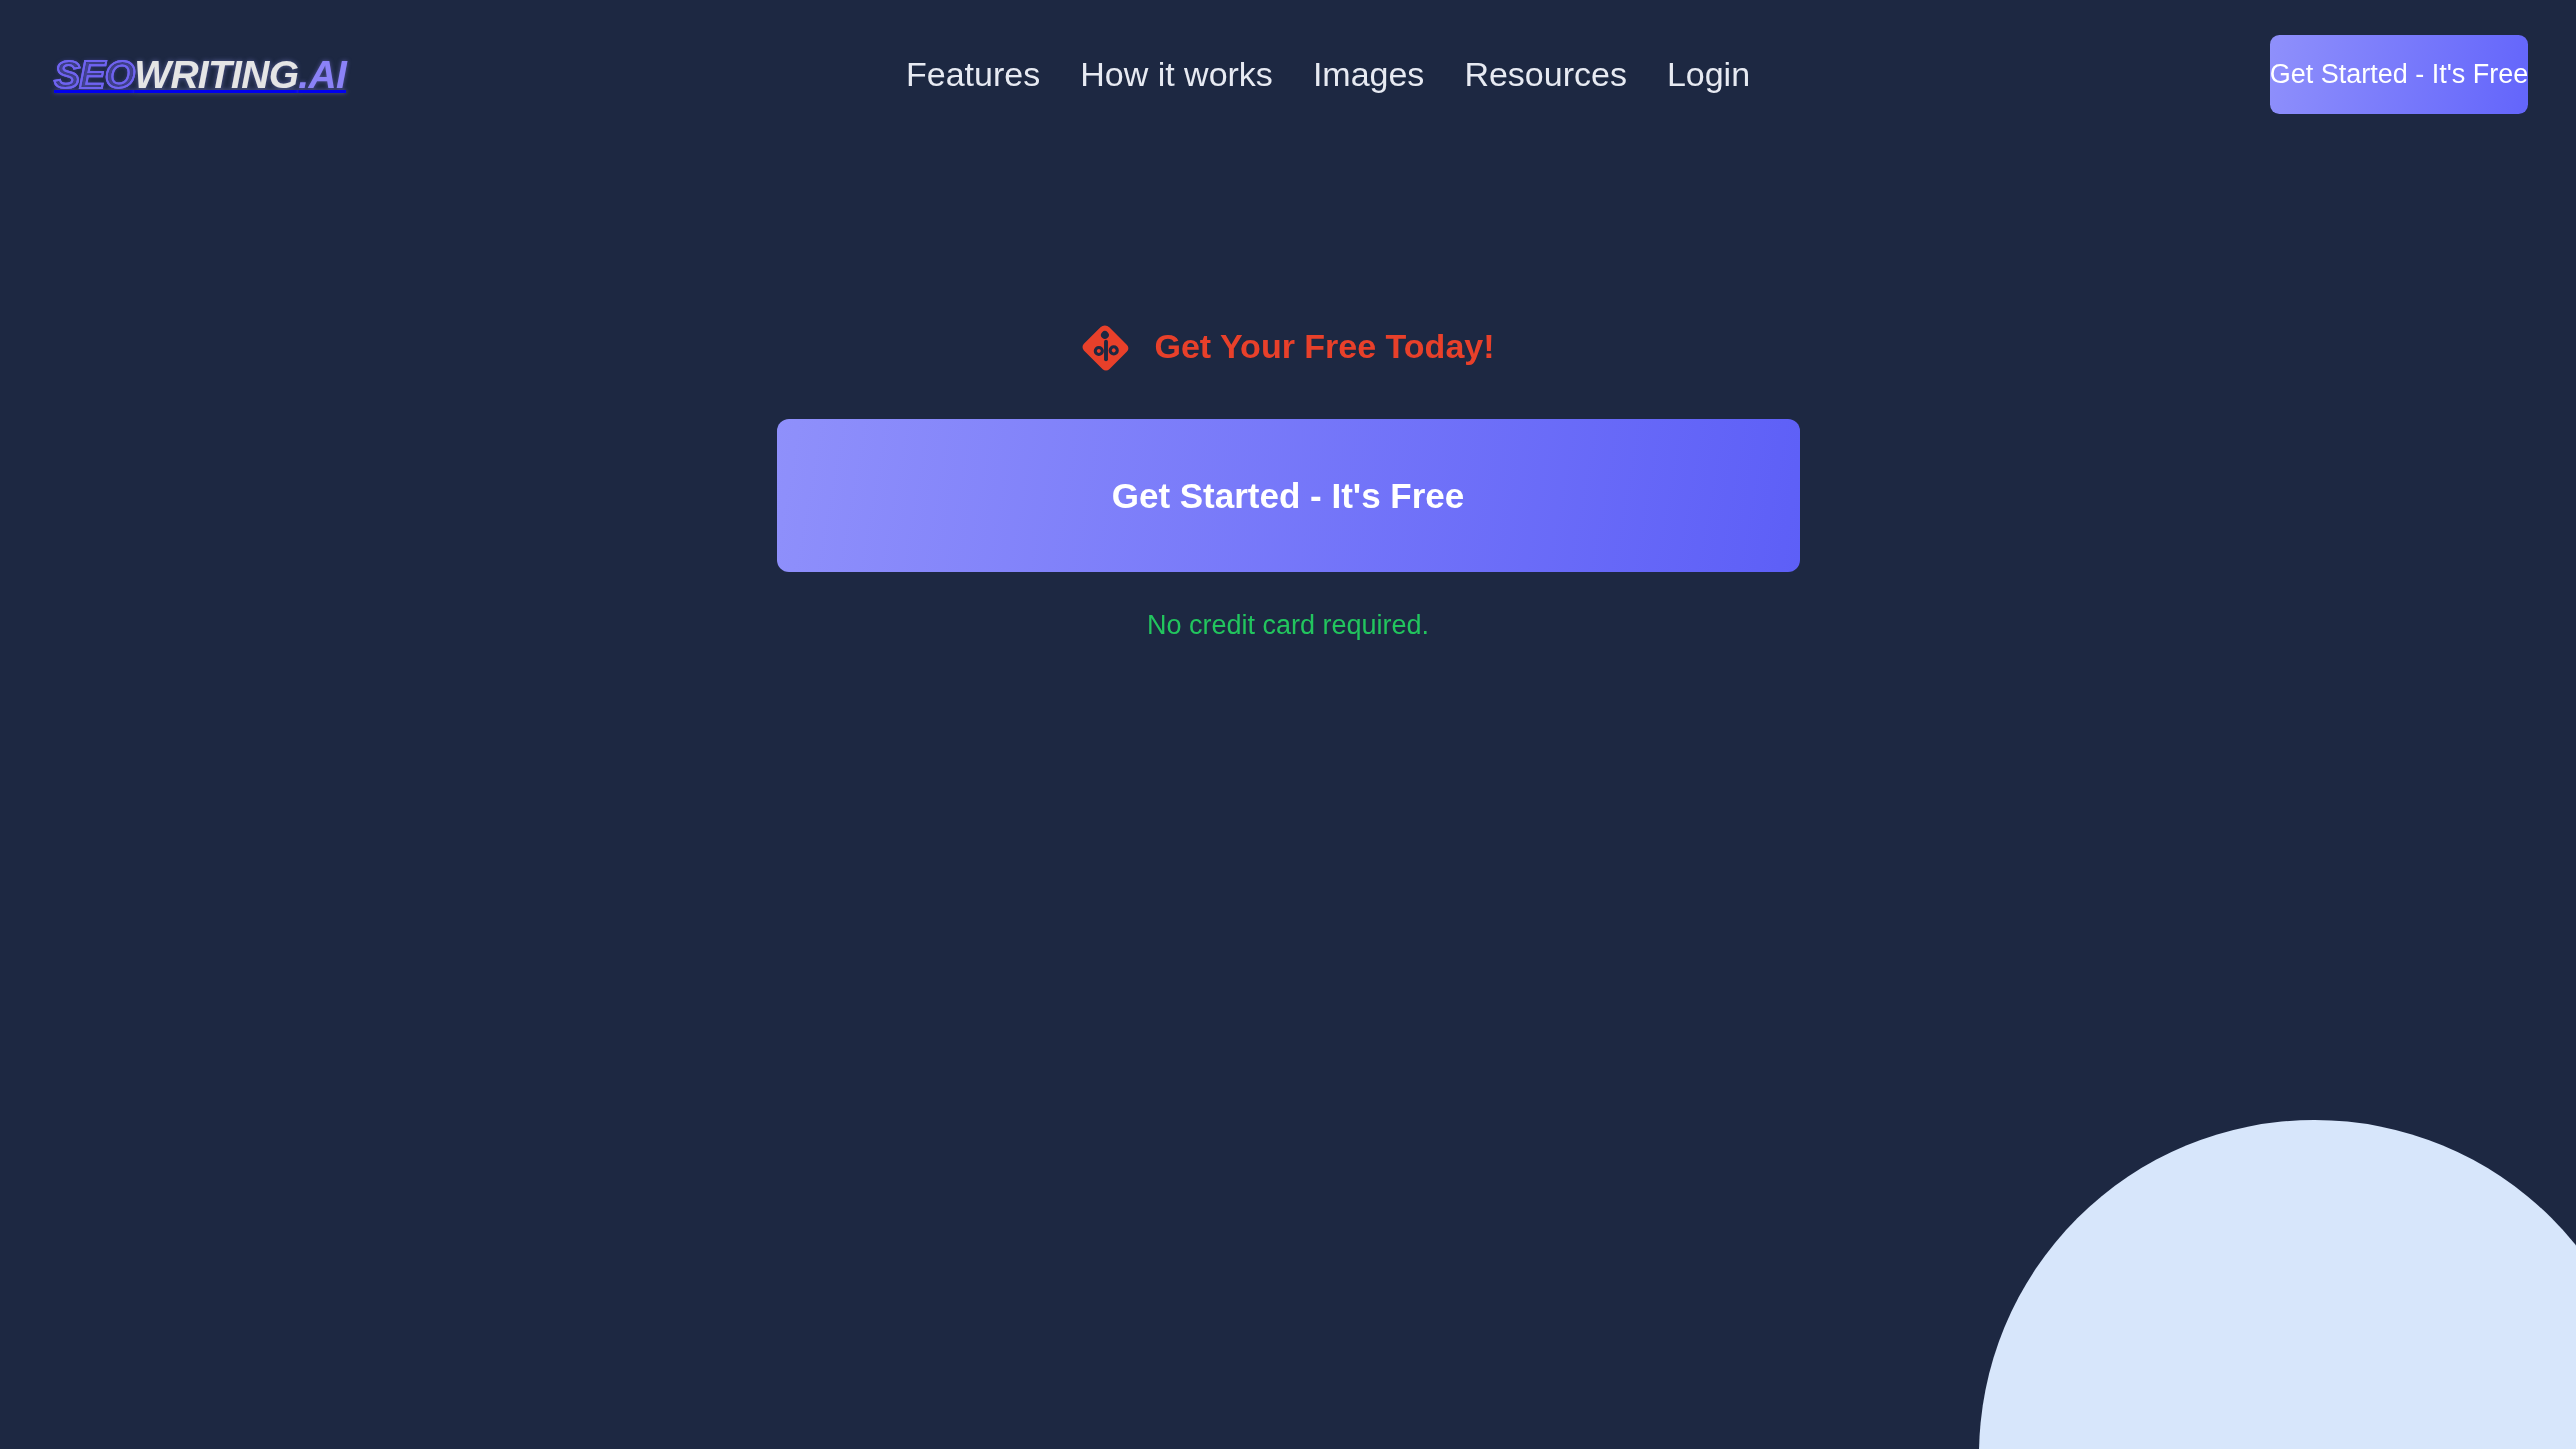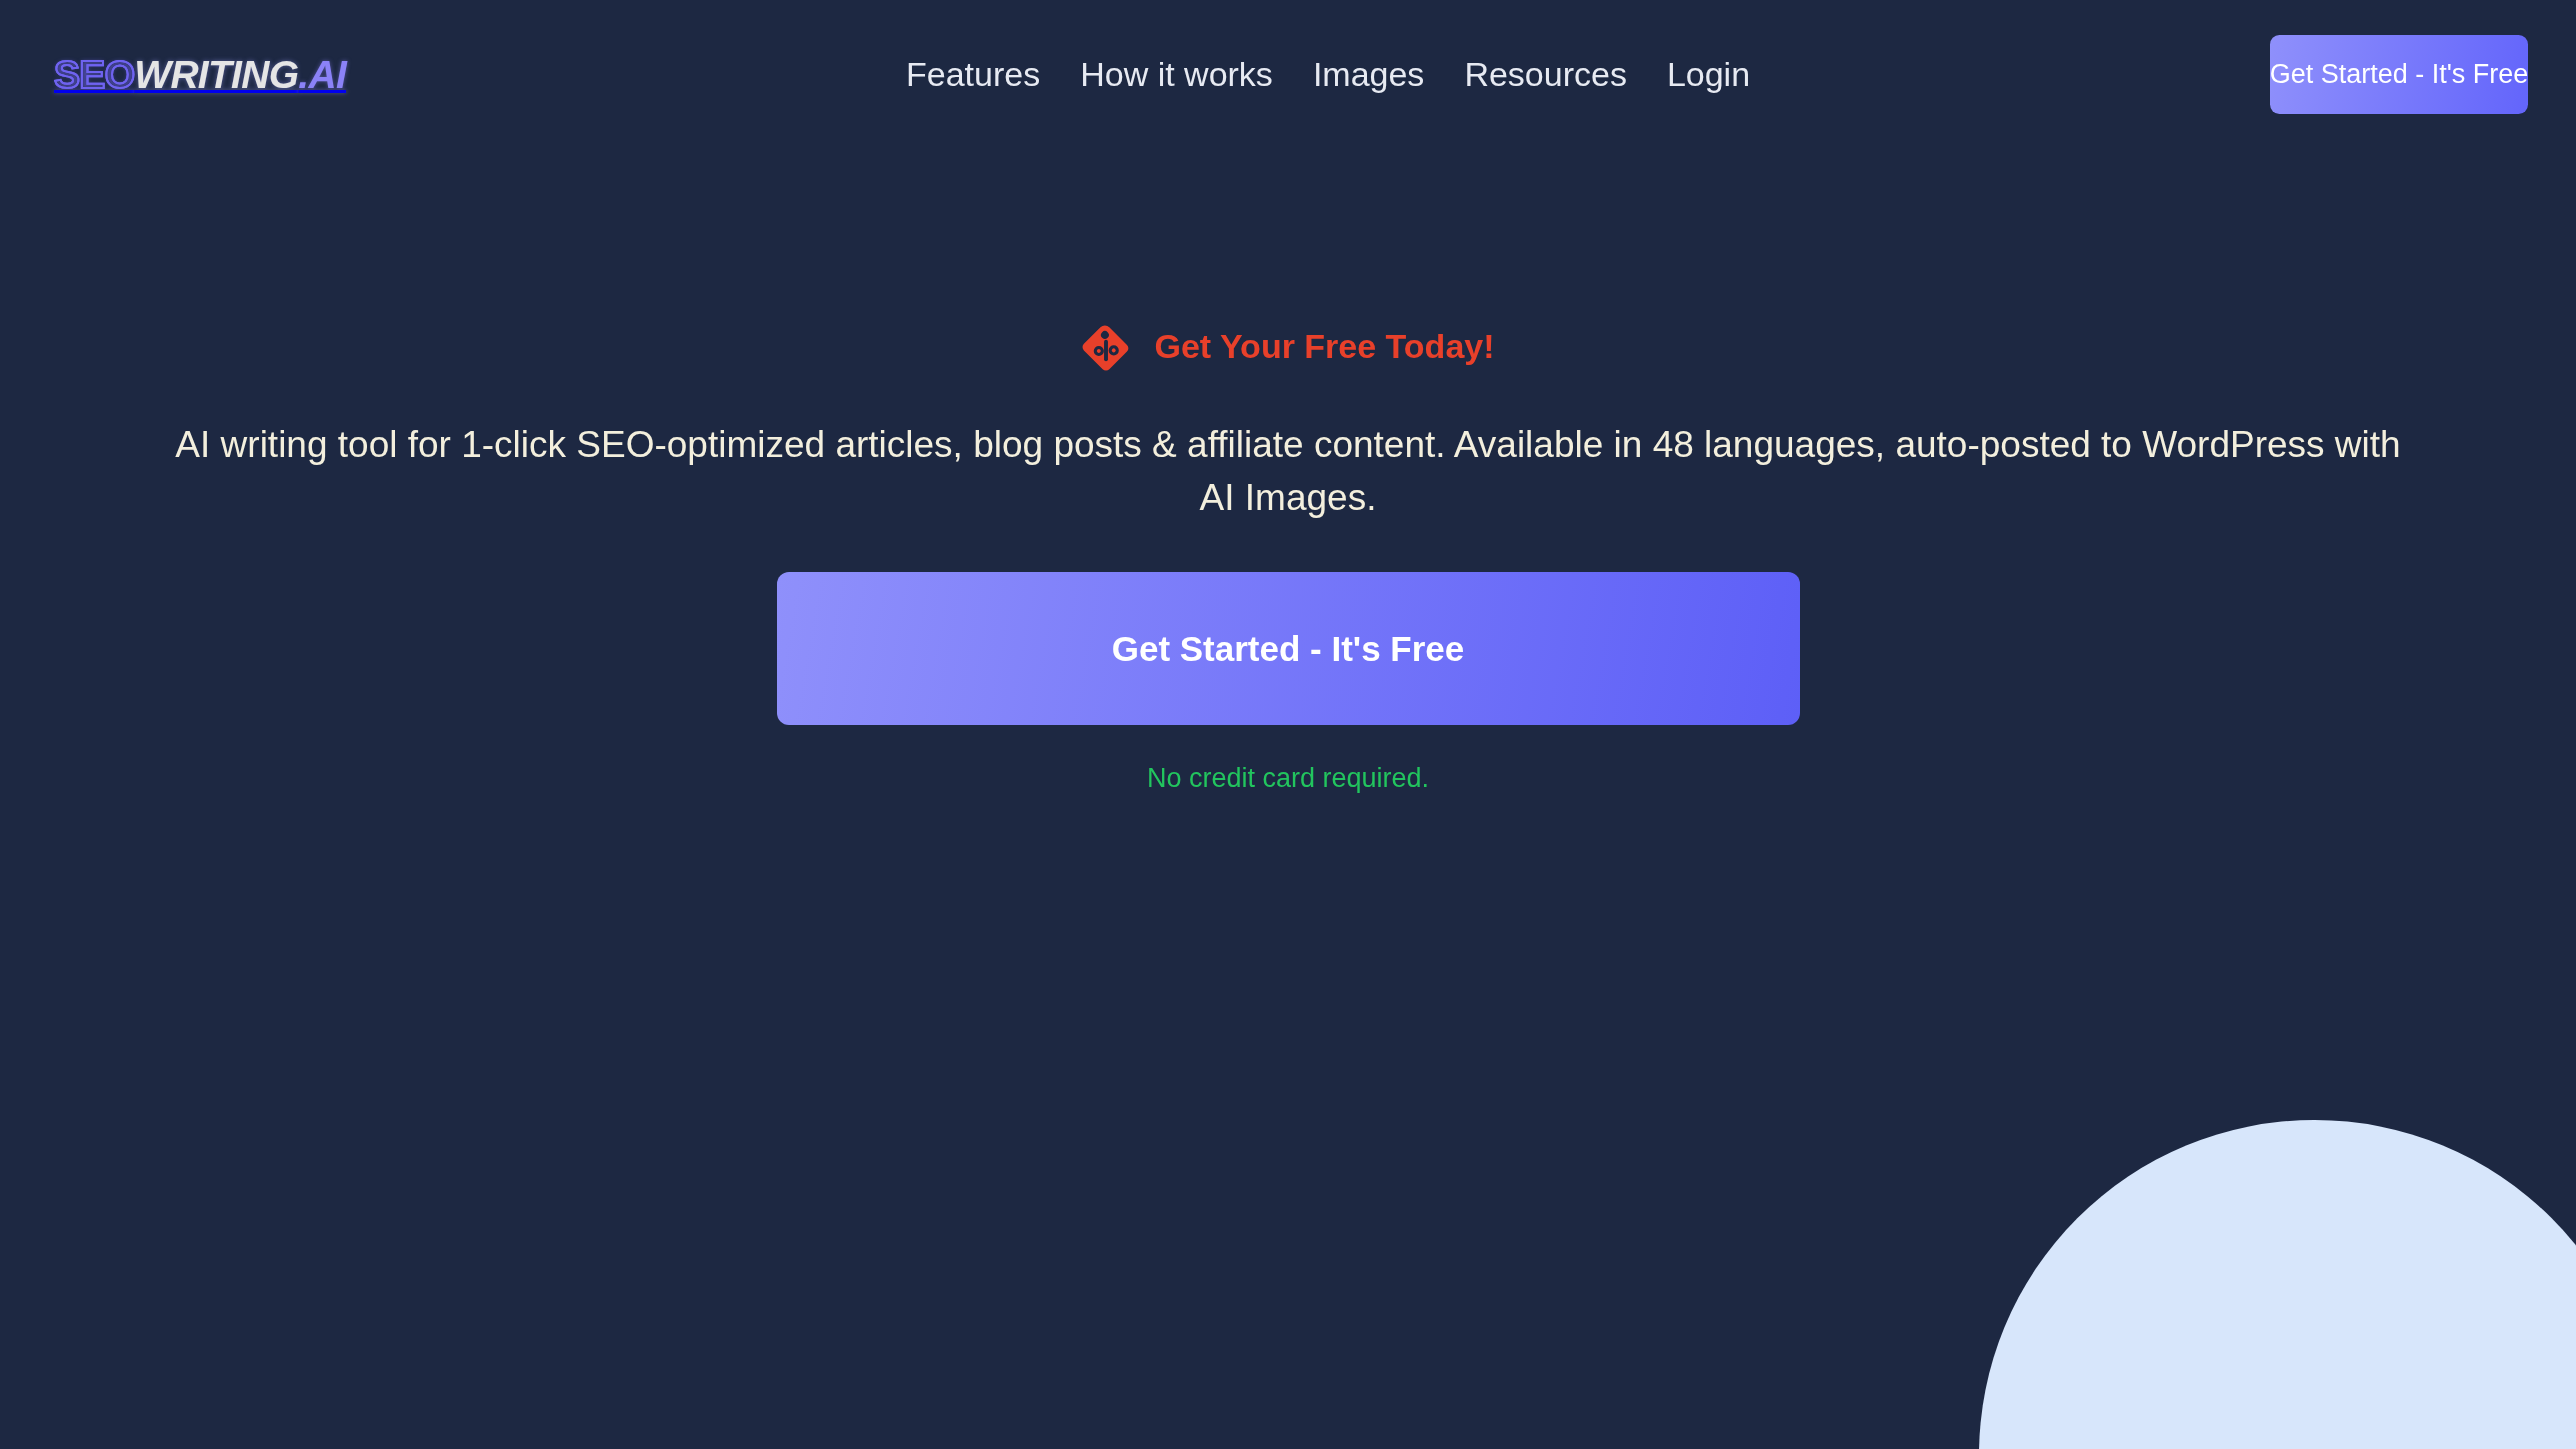--- a/index.html
+++ b/index.html
@@ -45,20 +45,21 @@
     font-weight:800;
     font-size:39px;
     letter-spacing:-0.7px;
     white-space:nowrap;
     flex:0 0 auto;
   }
   .logo-seo{
     color:transparent;
     -webkit-text-stroke:2px #6f63f0;
     text-shadow:0 0 4px rgba(111,99,240,.55);
+    font-style:italic;
   }
   .logo-writing{
     color:#e5e5e5;
     text-shadow:0 0 5.4px rgba(160,160,255,.45);
     font-style:italic;
   }
   .logo-ai{
     color:#8b82f7;
     text-shadow:0 0 4px rgba(139,130,247,.5);
     font-style:italic;
@@ -224,20 +225,19 @@
           <line x1="20" y1="44" x2="36" y2="28"></line>
         </g>
         <circle cx="21" cy="30" r="4.5" fill="none" stroke="#1d2842" stroke-width="4"></circle>
         <circle cx="35" cy="43" r="4.5" fill="none" stroke="#1d2842" stroke-width="4"></circle>
       </g>
     </svg>
     <span class="promo-text">Get Your Free Today!</span>
   </div>
 
 
-  <p class="hero-sub">AI writing tool for 1-click SEO-optimized articles, blog posts &amp; affiliate content. Available in 48 languages, auto-posted to WordPress with AI Images.</p>
 
   <button class="hero-cta">Get Started - It's Free</button>
 
   <p class="hero-note">No credit card required.</p>
 
 </main>
 
 
 </body></html>

